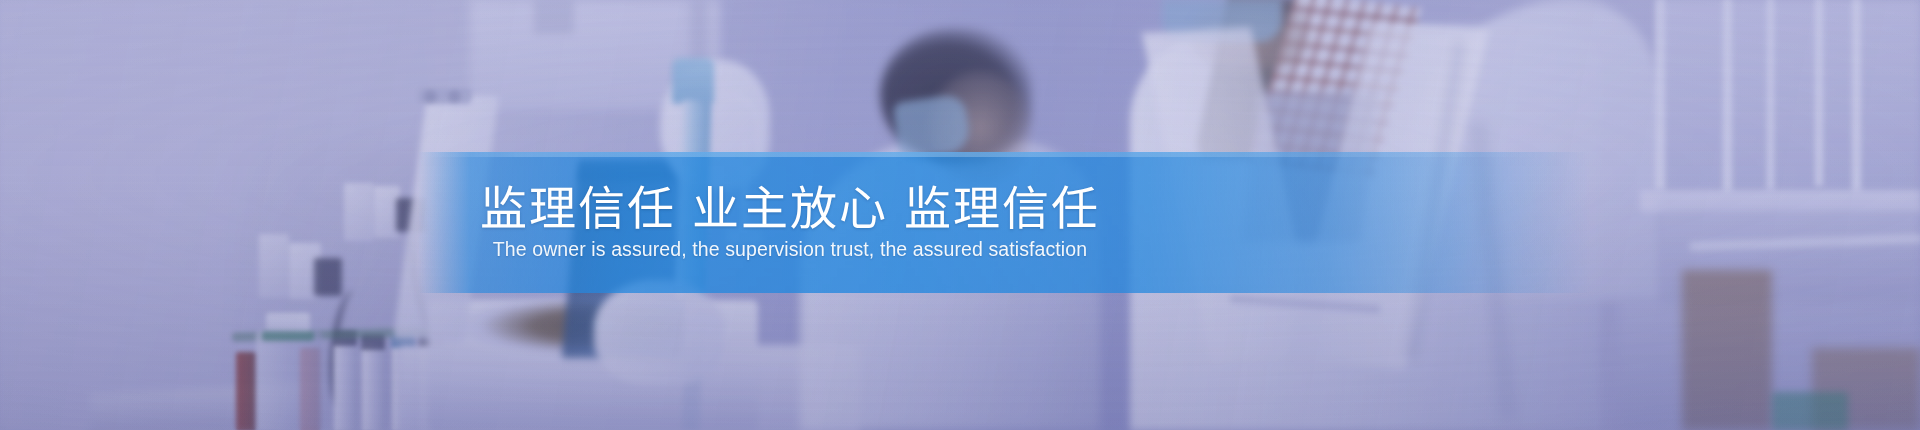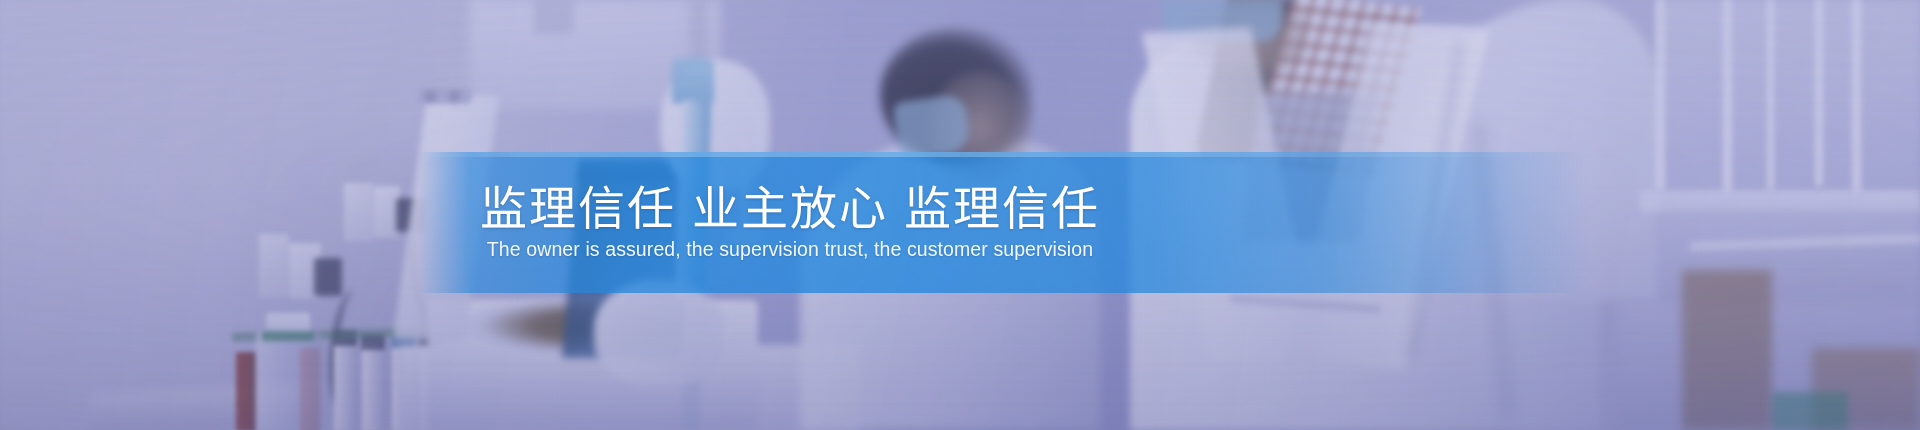--- a/index.html
+++ b/index.html
@@ -641,16 +641,16 @@
     <div class="layer vignette"></div>
   </div>
 
   <div class="band"></div>
   <div class="band-hi"></div>
 
   <div class="caption">
     <div class="headline">
       <span>监理信任</span><span class="gap"></span><span>业主放心</span><span class="gap"></span><span>监理信任</span>
     </div>
-    <div class="subline">The owner is assured, the supervision trust, the customer supervision</div>
+    <div class="subline">The owner is assured, the supervision trust, the assured satisfaction</div>
   </div>
 
 </div>
 
 </body></html>

